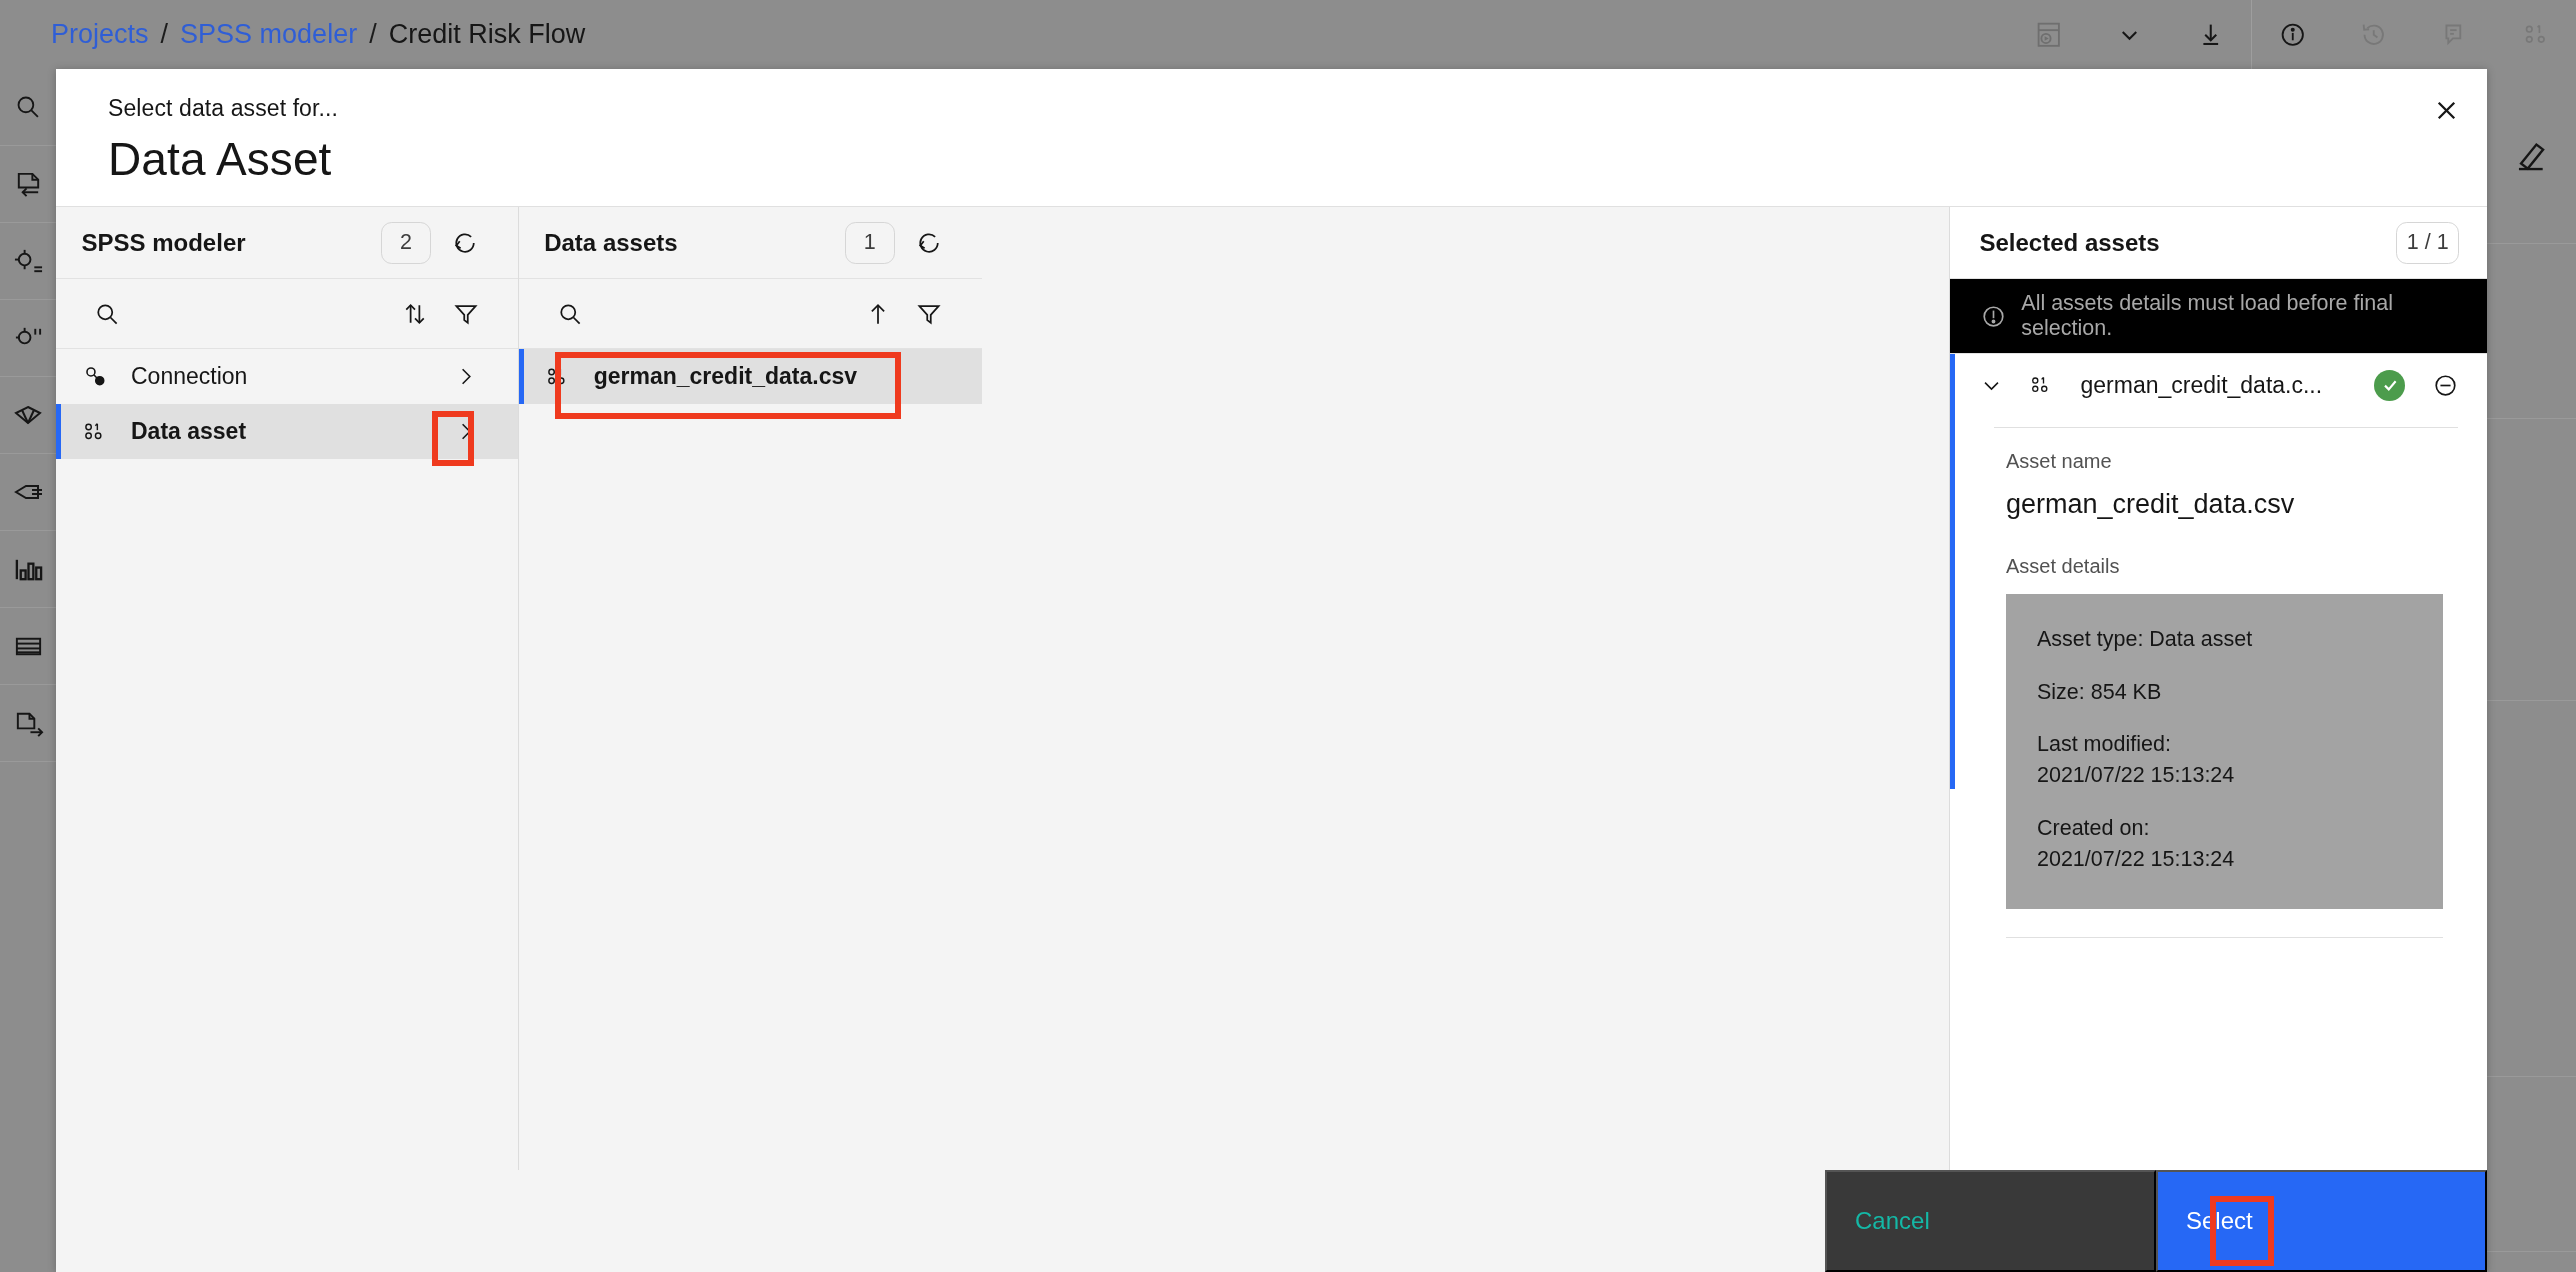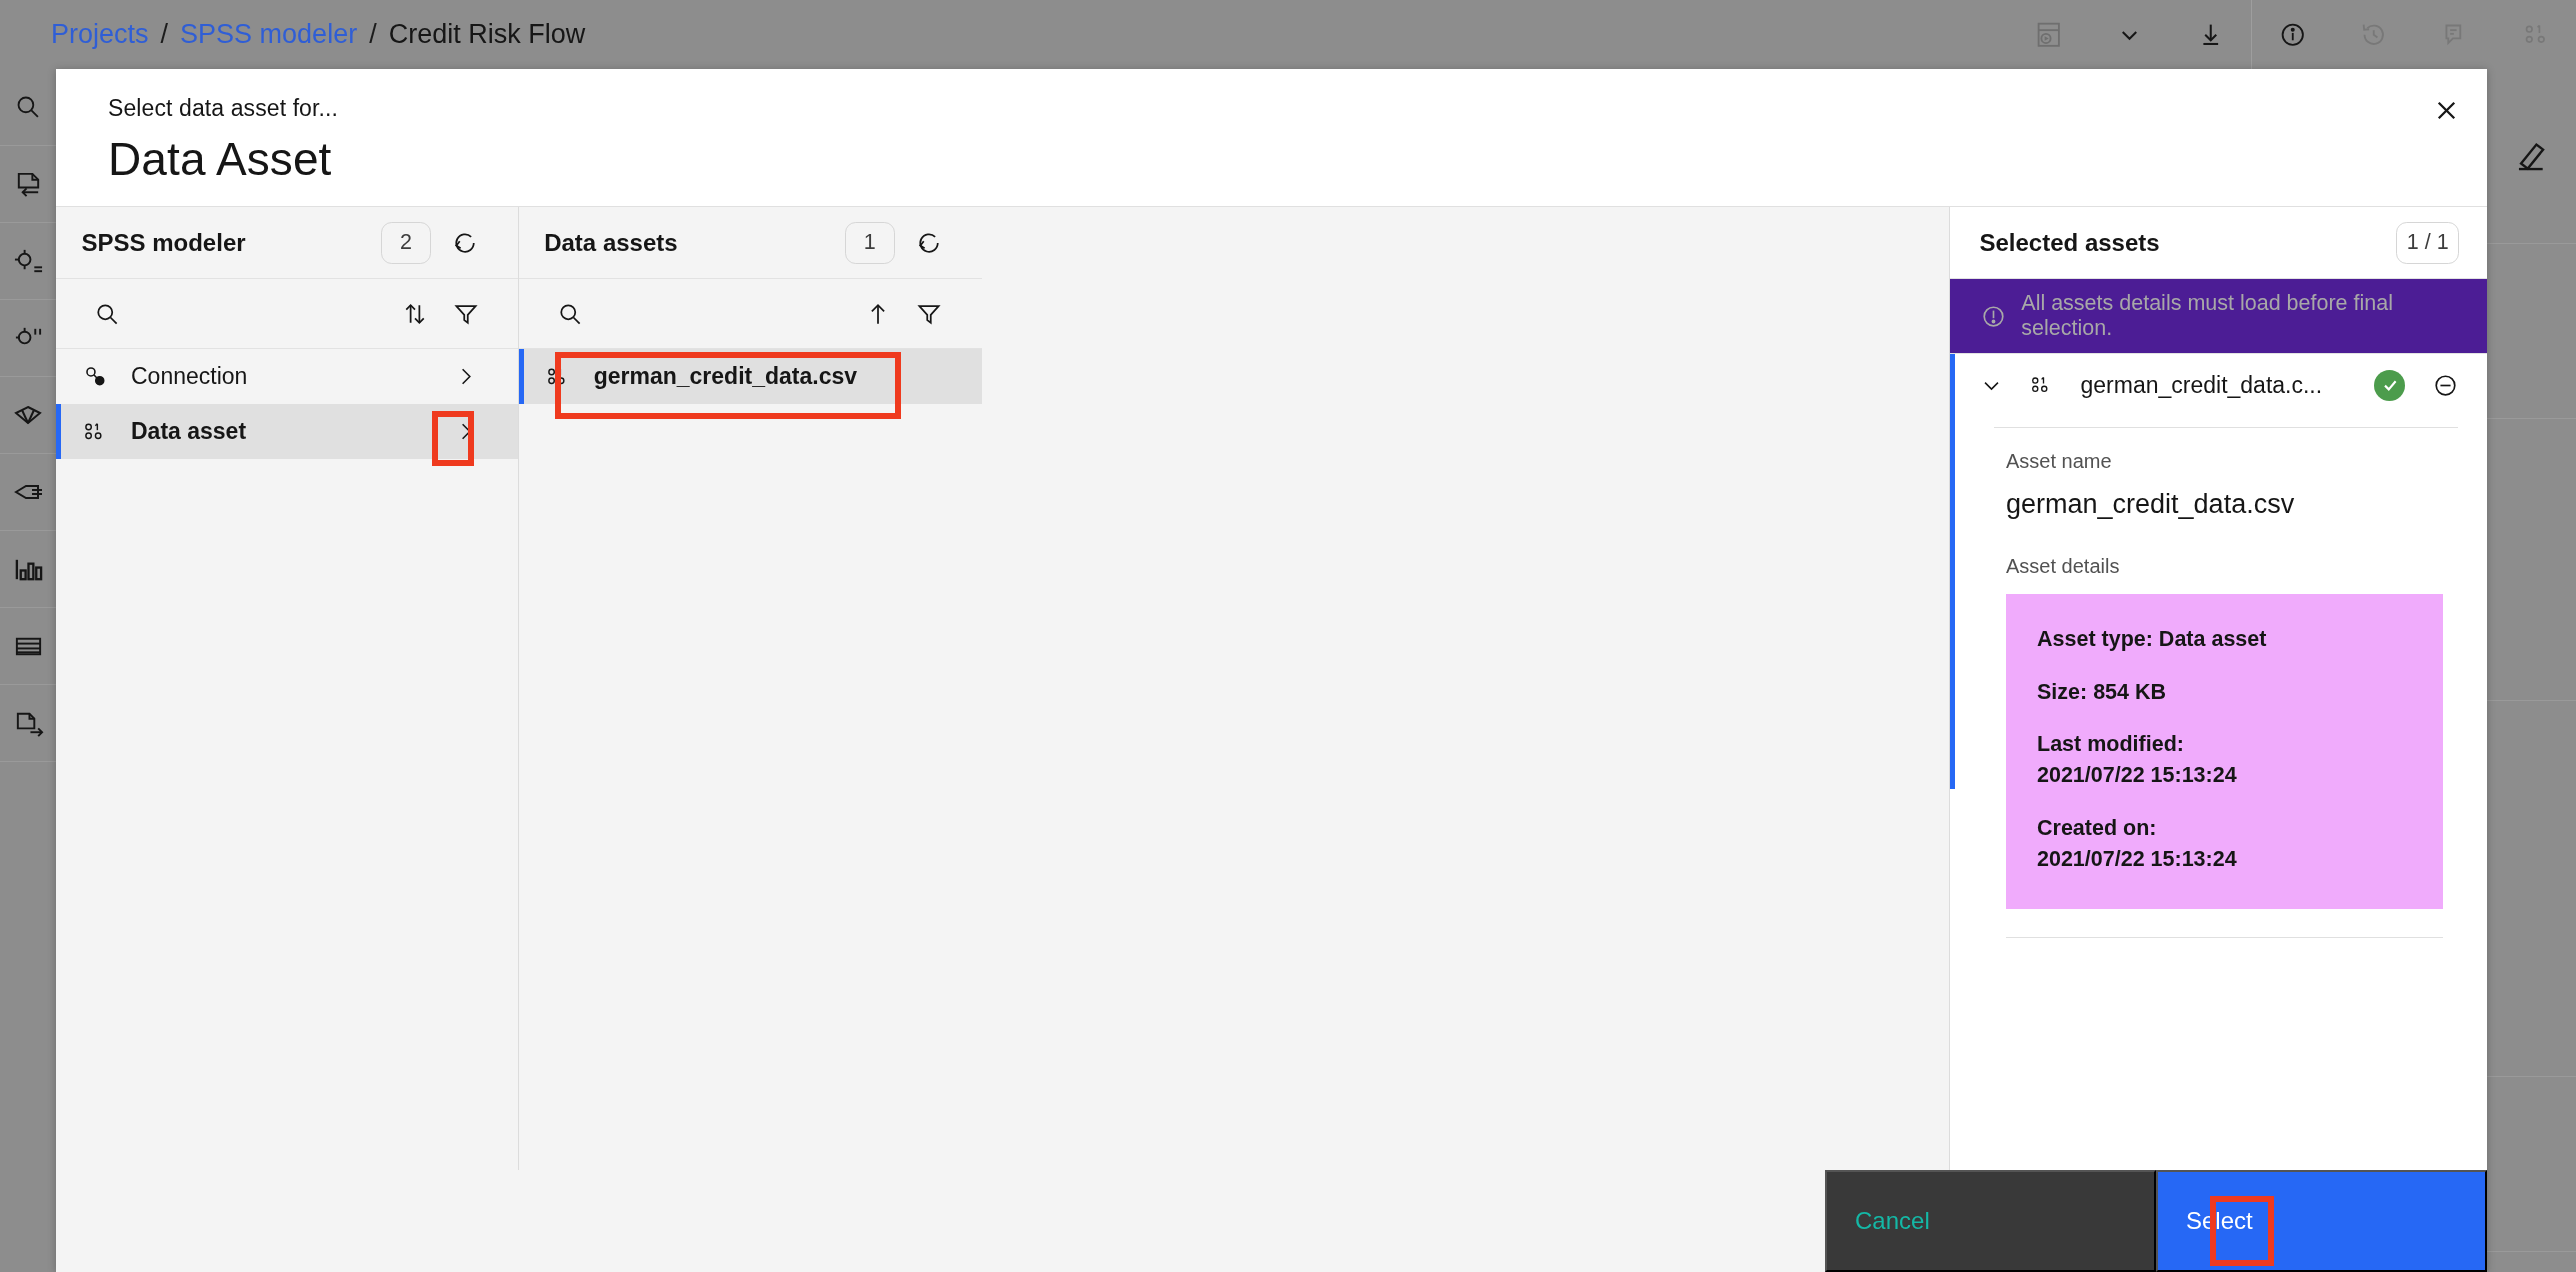--- a/index.html
+++ b/index.html
@@ -131,39 +131,39 @@
   }
 
   
   .sel-head {
     height: 72px; display: flex; align-items: center; padding: 0 28px 0 29.5px;
     border-bottom: 0.7px solid #e2e2e2; background: #fff;
   }
   .sel-head-title { flex: 1 1 auto; font-size: 24px; font-weight: 600; color: #161616; }
   .sel-note {
     height: 75px; display: flex; align-items: center; gap: 14.8px;
-    padding: 0 29.5px; border-bottom: 0.7px solid #e2e2e2; background: #4c1d95;
+    padding: 0 29.5px; border-bottom: 0.7px solid #e2e2e2; background: #000000;
     color: #a8a8a8; font-size: 21.5px;
   }
   .sel-item-wrap { position: relative; background: #fff; flex: 0 0 auto; }
   .sel-item-wrap::before {
     content: ""; position: absolute; left: 0; top: 0; height: 435px; width: 5.4px; background: #2668f5;
   }
   .sel-item-row {
     height: 62px; display: flex; align-items: center; padding: 0 28px 0 29.5px; gap: 27px;
     font-size: 23px; color: #161616;
   }
   .sel-item-name { flex: 1 1 auto; white-space: nowrap; overflow: hidden; }
   .status-ok { width: 31px; height: 31px; border-radius: 50%; background: #4c9c4c; display: flex; align-items: center; justify-content: center; }
   .sel-divider { height: 0.7px; background: #e0e0e0; margin: 10.7px 29.5px 0 44px; }
 
   .sel-detail { padding: 23px 44px 0 56px; }
   .det-label { font-size: 20px; color: #525252; margin-bottom: 16px; }
   .det-value { font-size: 27px; color: #161616; margin-bottom: 35px; }
-  .det-box { background: #f0abfc; padding: 29.5px 31px 34px 31px; margin-top: 14.8px; font-weight: bold; }
+  .det-box { background: #a3a3a3; padding: 29.5px 31px 34px 31px; margin-top: 14.8px; }
   .det-line { font-size: 21.5px; color: #161616; margin-bottom: 21.5px; line-height: 1.45; }
   .det-line:last-child { margin-bottom: 0; }
   .sel-bottom-rule { height: 0.7px; background: #e0e0e0; margin-top: 28px; }
 
   
   .modal-footer {
     flex: 0 0 auto; height: 102px;
     display: flex; justify-content: flex-end;
     background: #f4f4f4;
   }

